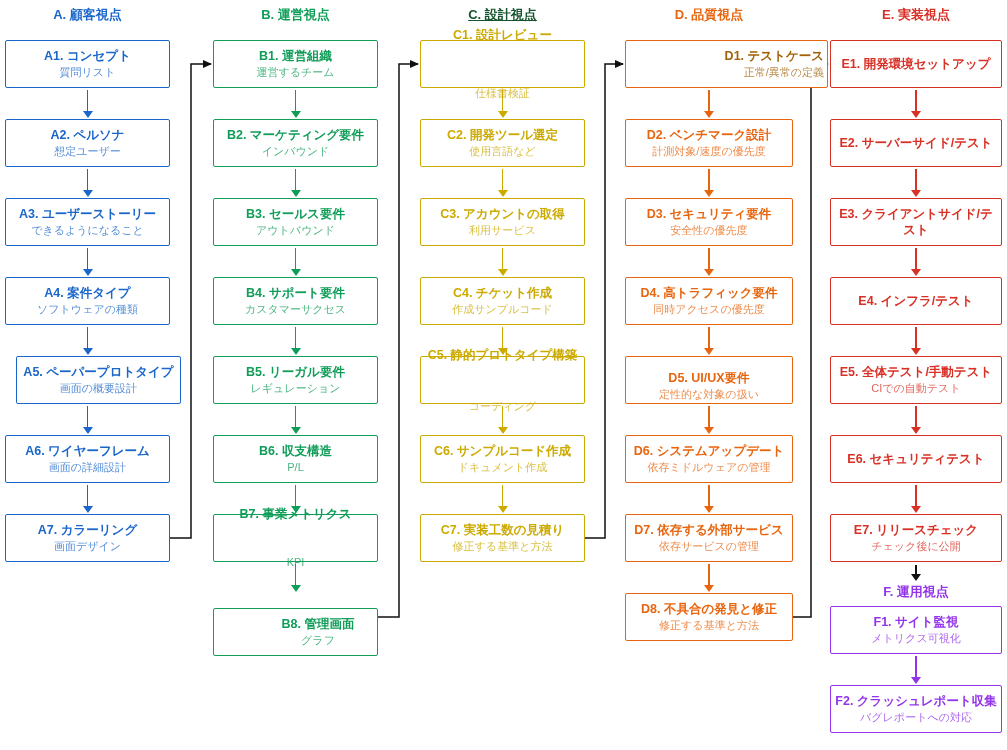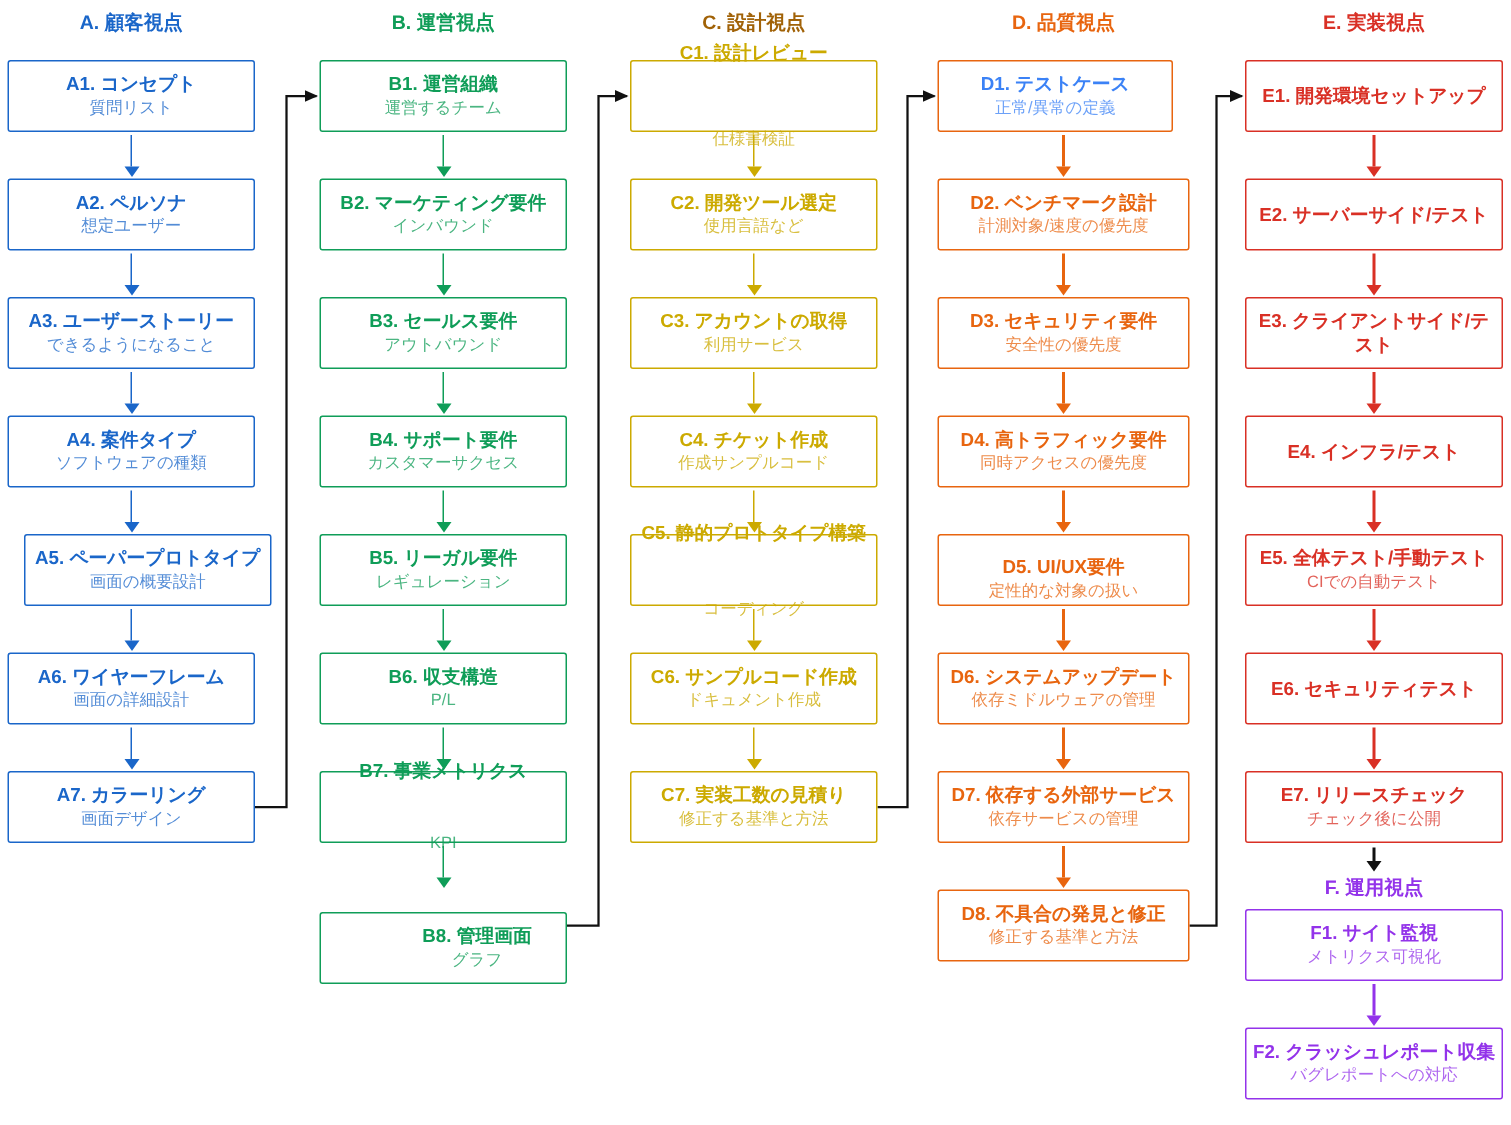--- a/index.html
+++ b/index.html
@@ -116,21 +116,21 @@
       <div class="varrow" style="left: 213px; top: 483px; width: 165px; height: 31px; --ac: #0f9d58;"></div>
       <div class="fbox" style="left: 213px; top: 514px; width: 165px; height: 48px; border-color: rgb(15, 157, 88); color: rgb(15, 157, 88); gap: 32px;">
         <div class="fbox-title">B7. 事業メトリクス</div>
         <div class="fbox-sub">KPI</div>
       </div>
       <div class="varrow" style="left: 213px; top: 562px; width: 165px; height: 31px; --ac: #0f9d58;"></div>
       <div class="fbox" style="left: 213px; top: 608px; width: 165px; height: 48px; border-color: rgb(15, 157, 88); color: rgb(15, 157, 88); padding-left: 48px;">
         <div class="fbox-title">B8. 管理画面</div>
         <div class="fbox-sub">グラフ</div>
       </div>
-      <div class="col-header" style="left: 420px; top: 6px; width: 165px; color: #a16207;">C. 設計視点</div>
+      <div class="col-header" style="left: 420px; top: 6px; width: 165px; color: #14532d; text-decoration: underline;">C. 設計視点</div>
       <div class="fbox" style="left: 420px; top: 40px; width: 165px; height: 48px; border-color: rgb(204, 170, 0); color: rgb(204, 170, 0); gap: 42px;">
         <div class="fbox-title">C1. 設計レビュー</div>
         <div class="fbox-sub">仕様書検証</div>
       </div>
       <div class="varrow" style="left: 420px; top: 88px; width: 165px; height: 31px; --ac: #ccaa00;"></div>
       <div class="fbox" style="left: 420px; top: 119px; width: 165px; height: 48px; border-color: rgb(204, 170, 0); color: rgb(204, 170, 0);">
         <div class="fbox-title">C2. 開発ツール選定</div>
         <div class="fbox-sub">使用言語など</div>
       </div>
       <div class="varrow" style="left: 420px; top: 167px; width: 165px; height: 31px; --ac: #ccaa00;"></div>
@@ -152,21 +152,21 @@
       <div class="fbox" style="left: 420px; top: 435px; width: 165px; height: 48px; border-color: rgb(204, 170, 0); color: rgb(204, 170, 0);">
         <div class="fbox-title">C6. サンプルコード作成</div>
         <div class="fbox-sub">ドキュメント作成</div>
       </div>
       <div class="varrow" style="left: 420px; top: 483px; width: 165px; height: 31px; --ac: #ccaa00;"></div>
       <div class="fbox" style="left: 420px; top: 514px; width: 165px; height: 48px; border-color: rgb(204, 170, 0); color: rgb(204, 170, 0);">
         <div class="fbox-title">C7. 実装工数の見積り</div>
         <div class="fbox-sub">修正する基準と方法</div>
       </div>
       <div class="col-header" style="left: 625px; top: 6px; width: 168px; color: rgb(232, 101, 15);">D. 品質視点</div>
-      <div class="fbox" style="left: 625px; top: 40px; width: 157px; height: 48px; border-color: rgb(232, 101, 15); color: #3b82f6;">
+      <div class="fbox" style="left: 625px; top: 40px; width: 203px; height: 48px; border-color: rgb(232, 101, 15); color: #a16207; align-items: flex-end;">
         <div class="fbox-title">D1. テストケース</div>
         <div class="fbox-sub">正常/異常の定義</div>
       </div>
       <div class="varrow" style="left: 625px; top: 88px; width: 168px; height: 31px; --ac: #e8650f;"></div>
       <div class="fbox" style="left: 625px; top: 119px; width: 168px; height: 48px; border-color: rgb(232, 101, 15); color: rgb(232, 101, 15);">
         <div class="fbox-title">D2. ベンチマーク設計</div>
         <div class="fbox-sub">計測対象/速度の優先度</div>
       </div>
       <div class="varrow" style="left: 625px; top: 167px; width: 168px; height: 31px; --ac: #e8650f;"></div>
       <div class="fbox" style="left: 625px; top: 198px; width: 168px; height: 48px; border-color: rgb(232, 101, 15); color: rgb(232, 101, 15);">

